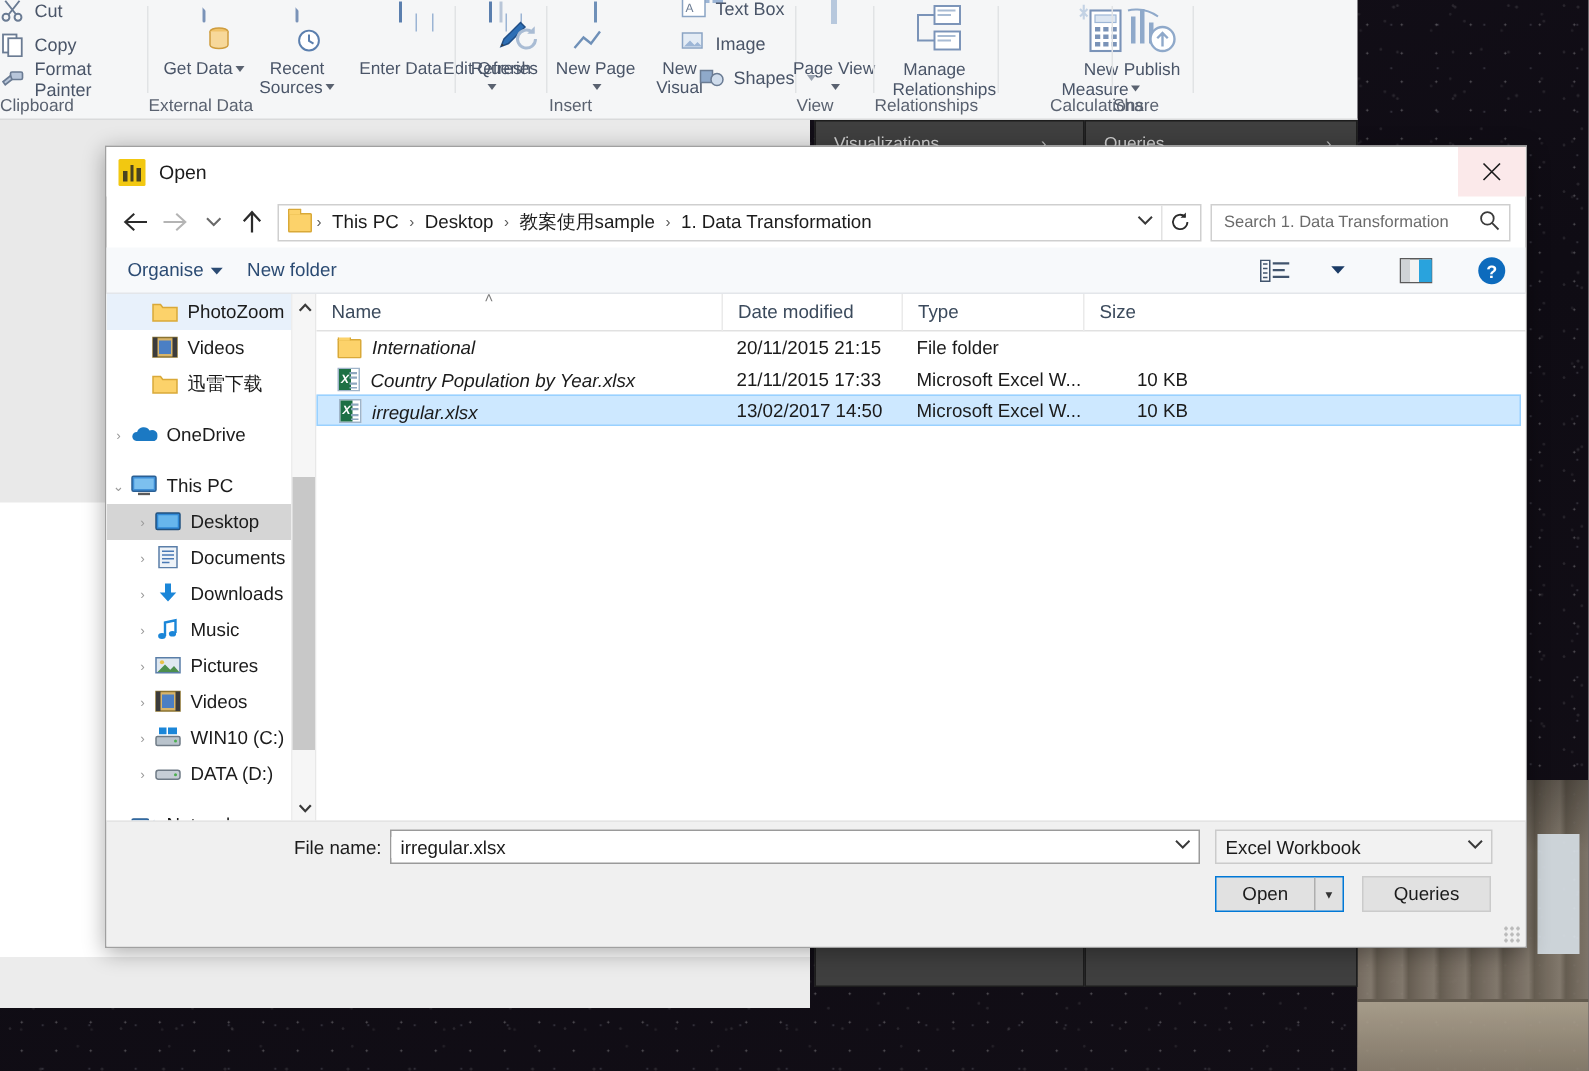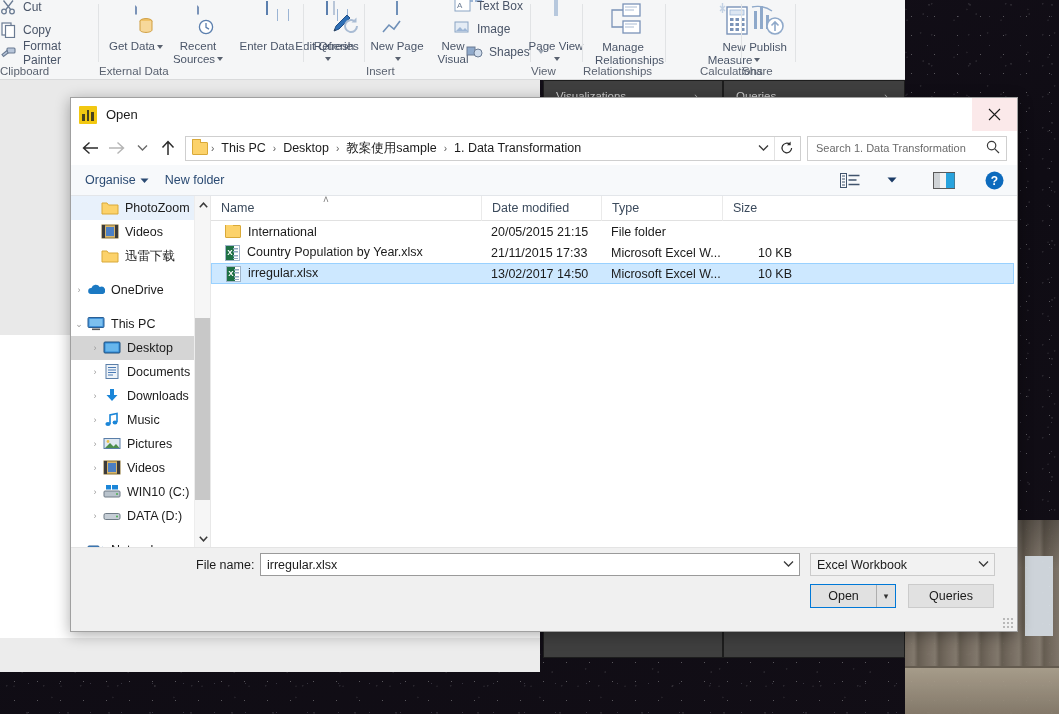--- a/index.html
+++ b/index.html
@@ -274,21 +274,21 @@
   #sortmark {
     position: absolute; left: 112px; top: -2px; color: #7d7d7d; font-size: 10px;
   }
   #rows { flex: 1; background: #fff; }
   .row {
     height: 21px; display: flex; align-items: center; font-size: 12.5px;
     color: #1b1b1b; cursor: default;
   }
   .row.sel { background: #cde8ff; border: 1px solid #99d1ff; height: 21px; }
   .cell { padding-left: 10px; overflow: hidden; white-space: nowrap; flex: none; }
-  .cell.name { display: flex; align-items: flex-start; gap: 7px; padding-left: 14px; }
+  .cell.name { display: flex; align-items: flex-end; gap: 7px; padding-left: 14px; font-style: italic; }
   .cell.size { text-align: right; padding-right: 12px; padding-left: 0; }
   .xls-ic {
     width: 15px; height: 16px; flex: none; position: relative;
     background: #fff; border: 1px solid #9fb4c9;
   }
   .xls-ic::before {
     content: "X"; position: absolute; left: 0; top: 0; width: 8px; height: 100%;
     background: #1d7044; color: #fff; font-size: 8px; font-weight: bold;
     display: flex; align-items: center; justify-content: center;
     font-family: "Liberation Sans", sans-serif;
@@ -928,21 +928,21 @@
         <div id="sortmark">˄</div>
       </div>
 
       <div id="rows">
 
         <div class="row">
           <span class="cell name" style="width:270px">
             <span class="fold-ic"></span>
             <span>International</span>
           </span>
-          <span class="cell" style="width:120px">20/05/2015 21:15</span>
+          <span class="cell" style="width:120px">20/11/2015 21:15</span>
           <span class="cell" style="width:121px">File folder</span>
           <span class="cell size" style="width:82px"></span>
         </div>
 
         <div class="row">
           <span class="cell name" style="width:270px">
             <span class="xls-ic"></span>
             <span>Country Population by Year.xlsx</span>
           </span>
           <span class="cell" style="width:120px">21/11/2015 17:33</span>

